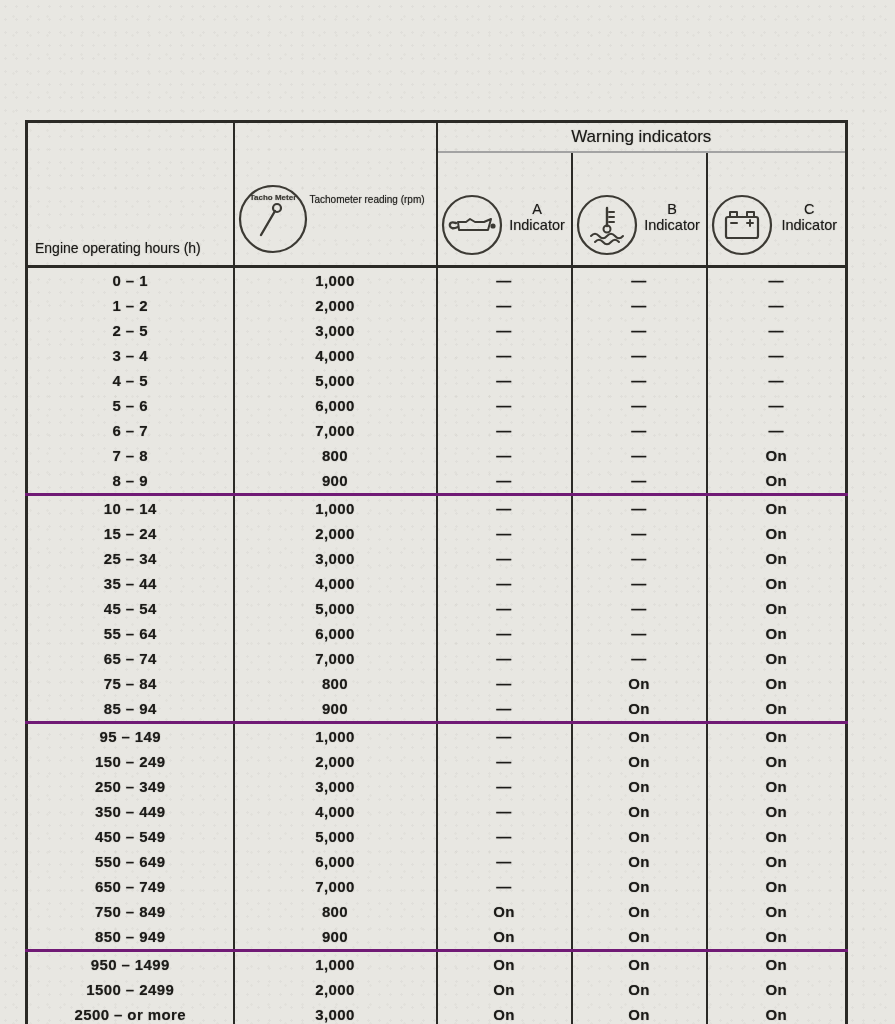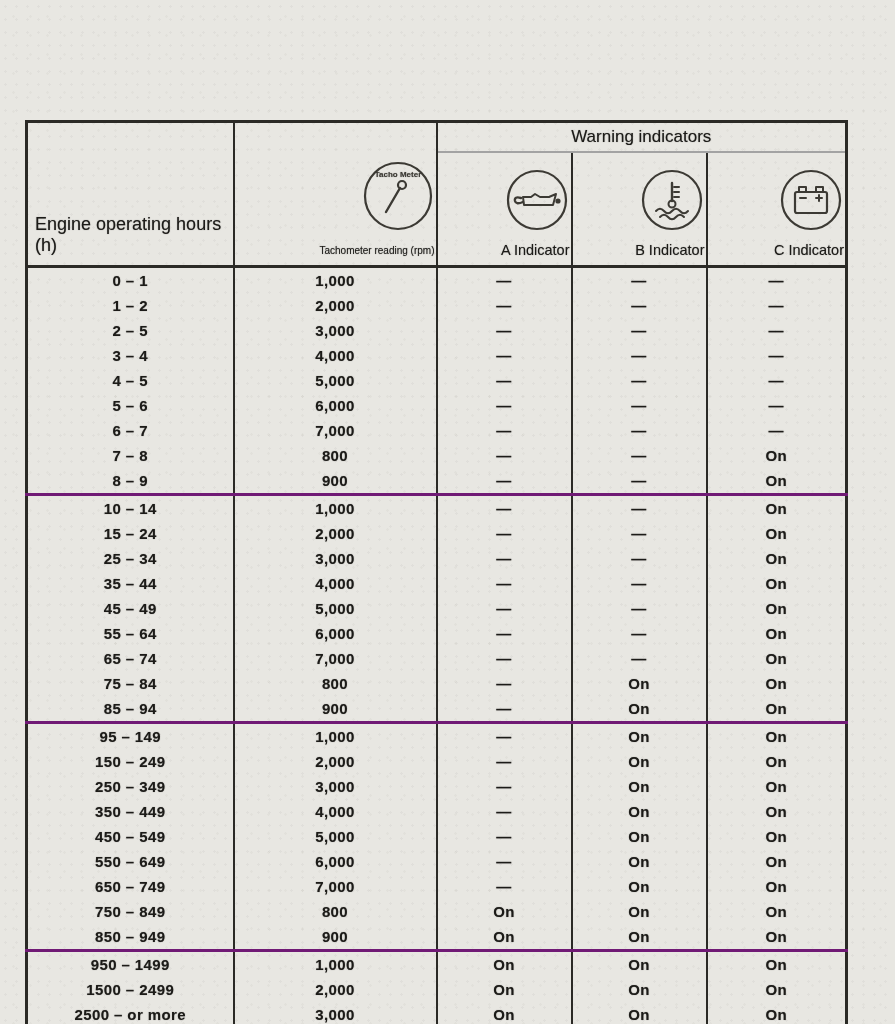--- a/index.html
+++ b/index.html
@@ -59,31 +59,30 @@
   }
   .etable thead tr.icons-row th {
     height: 104px;
     vertical-align: bottom;
     padding-bottom: 7px;
   }
   .etable thead th.hours-th {
     vertical-align: bottom;
     text-align: left;
     padding: 0 0 9px 7px;
-    font-size: 18px;
+    font-size: 14px;
   }
   .etable thead th.tacho-th {
     vertical-align: bottom;
     padding-bottom: 9px;
   }
   .vstack {
     display: flex;
-    flex-direction: column;
-    align-items: flex-end;
-    margin-left: 8px;
+    flex-direction: row;
+    align-items: flex-start;
   }
   .vstack .icon-wrap { line-height: 0; }
   .vstack .head-label { margin-top: 9px; font-size: 14.5px; }
   .tacho-stack .head-label { margin-top: 12px; font-size: 10px; }
   
   .etable tbody td {
     border-left: 2px solid #2b2a26;
     border-right: 2px solid #2b2a26;
     border-top: none;
     border-bottom: none;
@@ -283,21 +282,21 @@
 
     <tr>
       <td>35 – 44</td>
       <td>4,000</td>
       <td>—</td>
       <td>—</td>
       <td>On</td>
     </tr>
 
     <tr>
-      <td>45 – 49</td>
+      <td>45 – 54</td>
       <td>5,000</td>
       <td>—</td>
       <td>—</td>
       <td>On</td>
     </tr>
 
     <tr>
       <td>55 – 64</td>
       <td>6,000</td>
       <td>—</td>

